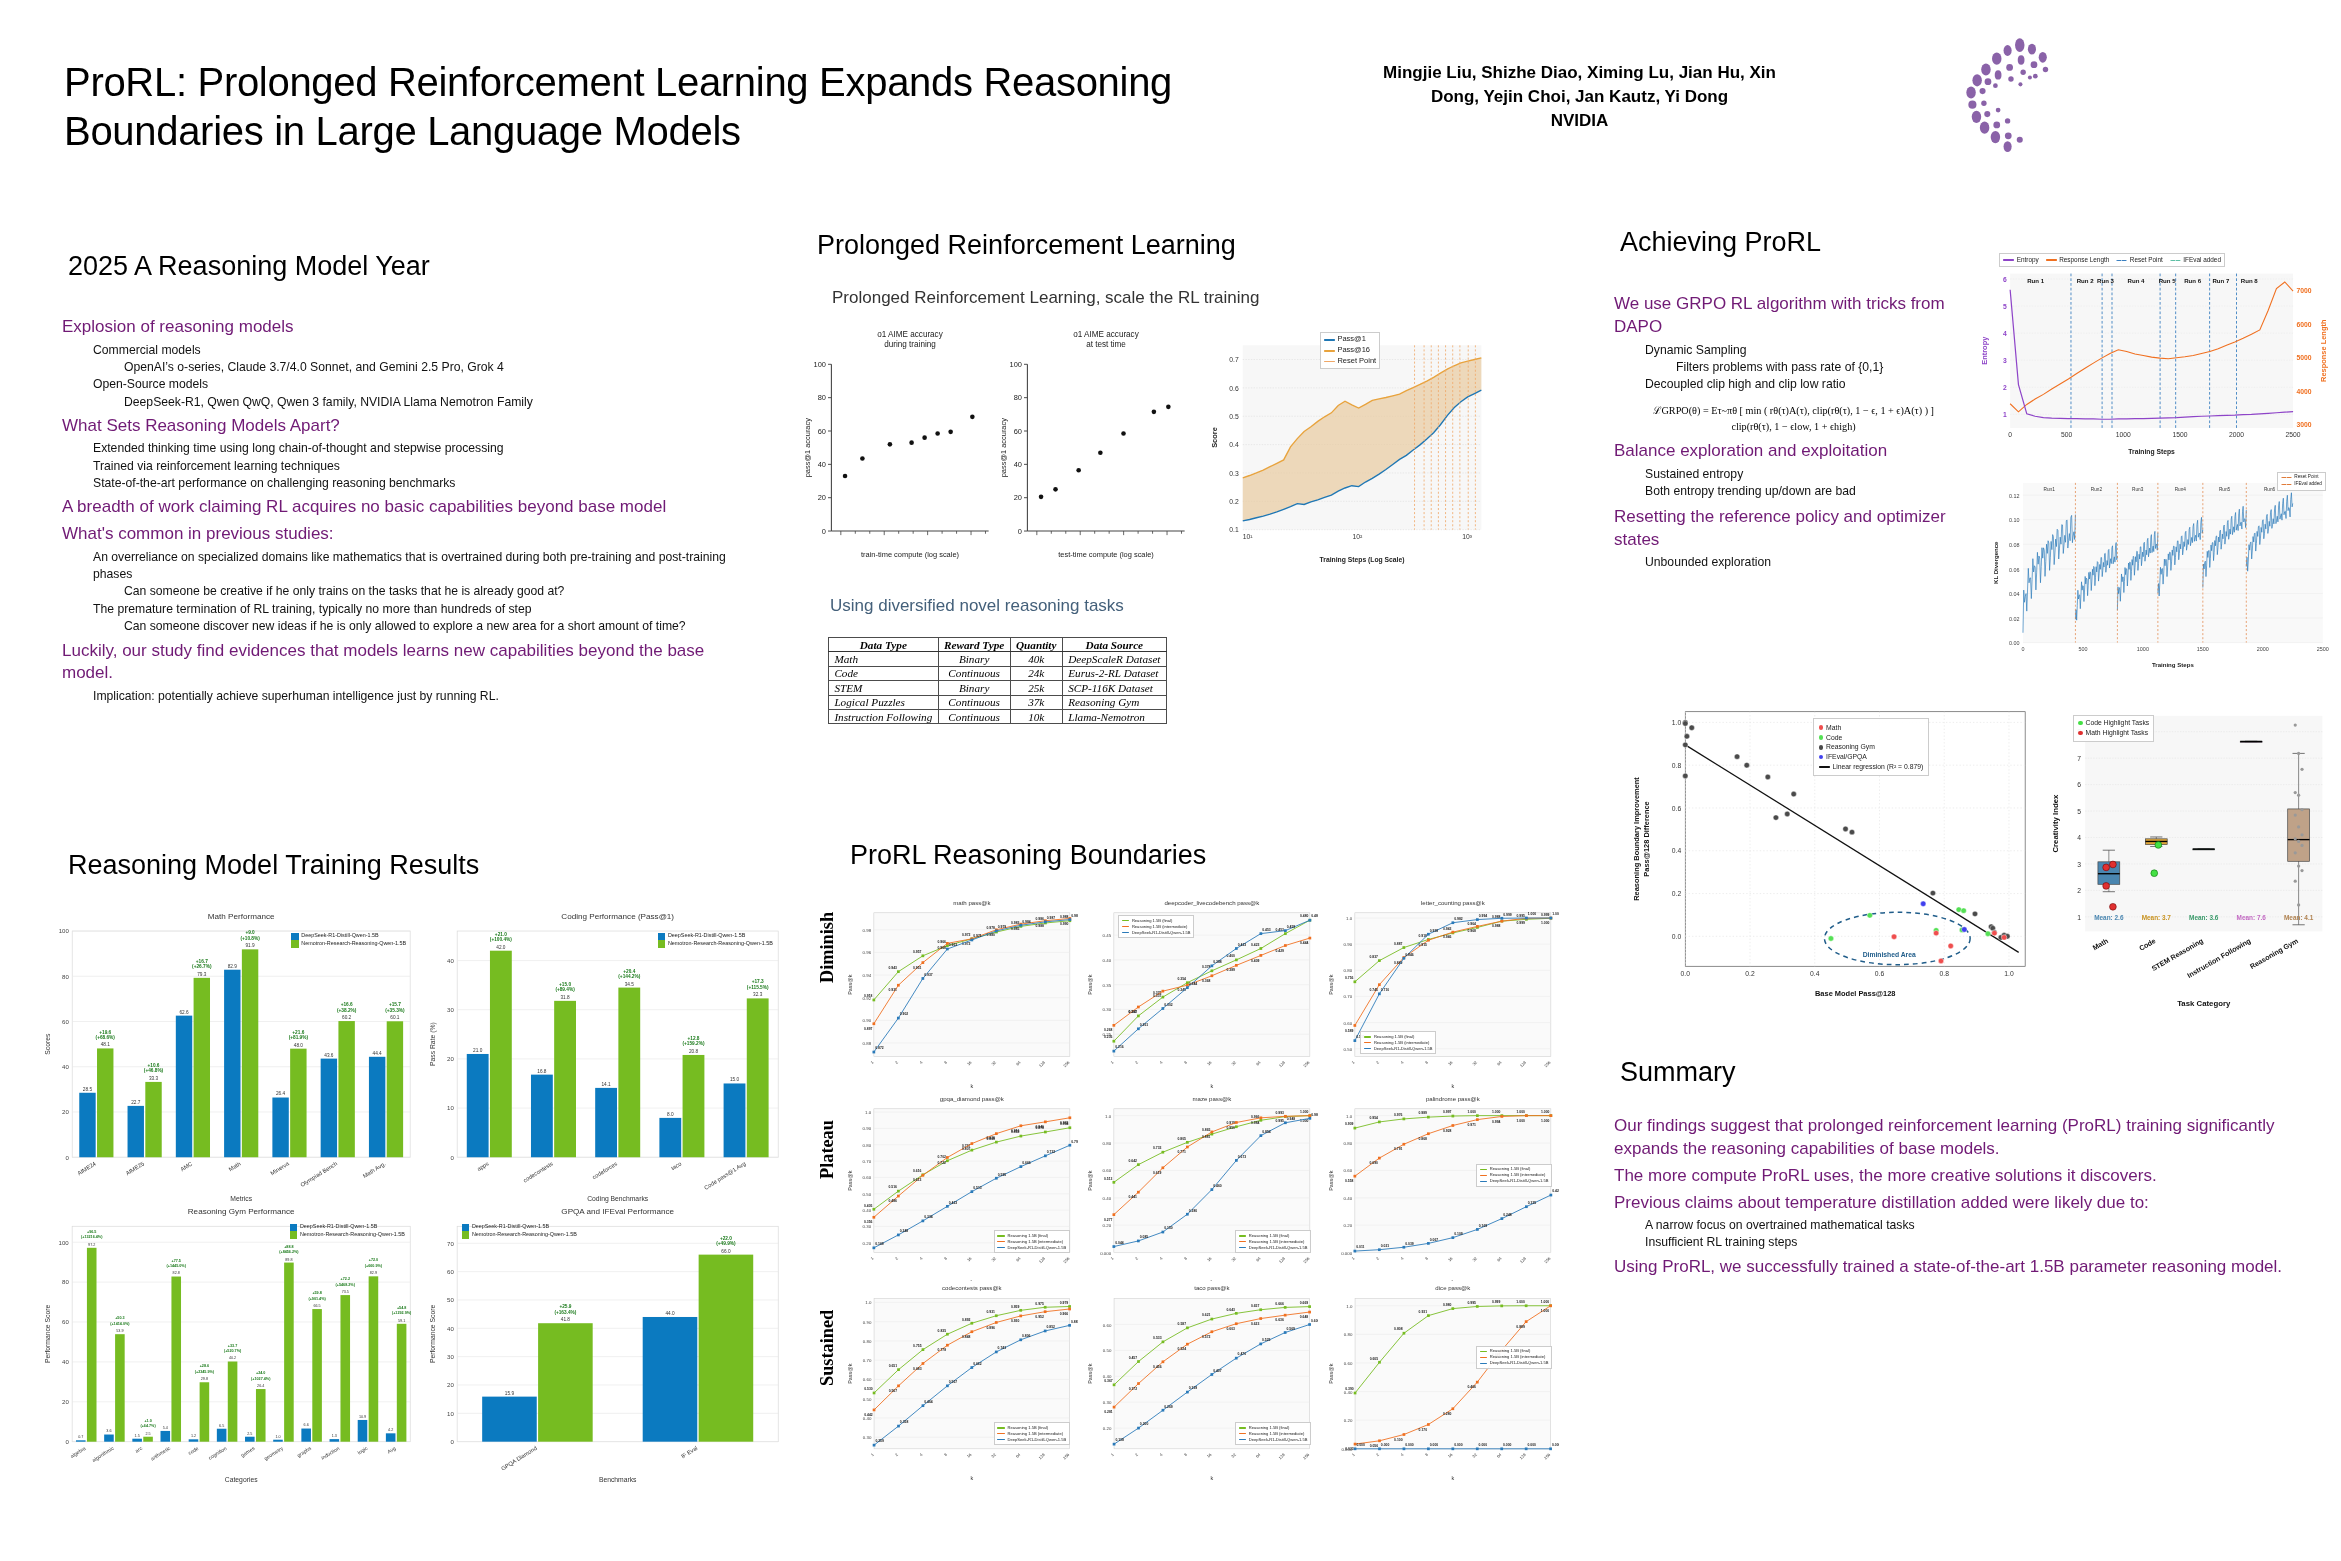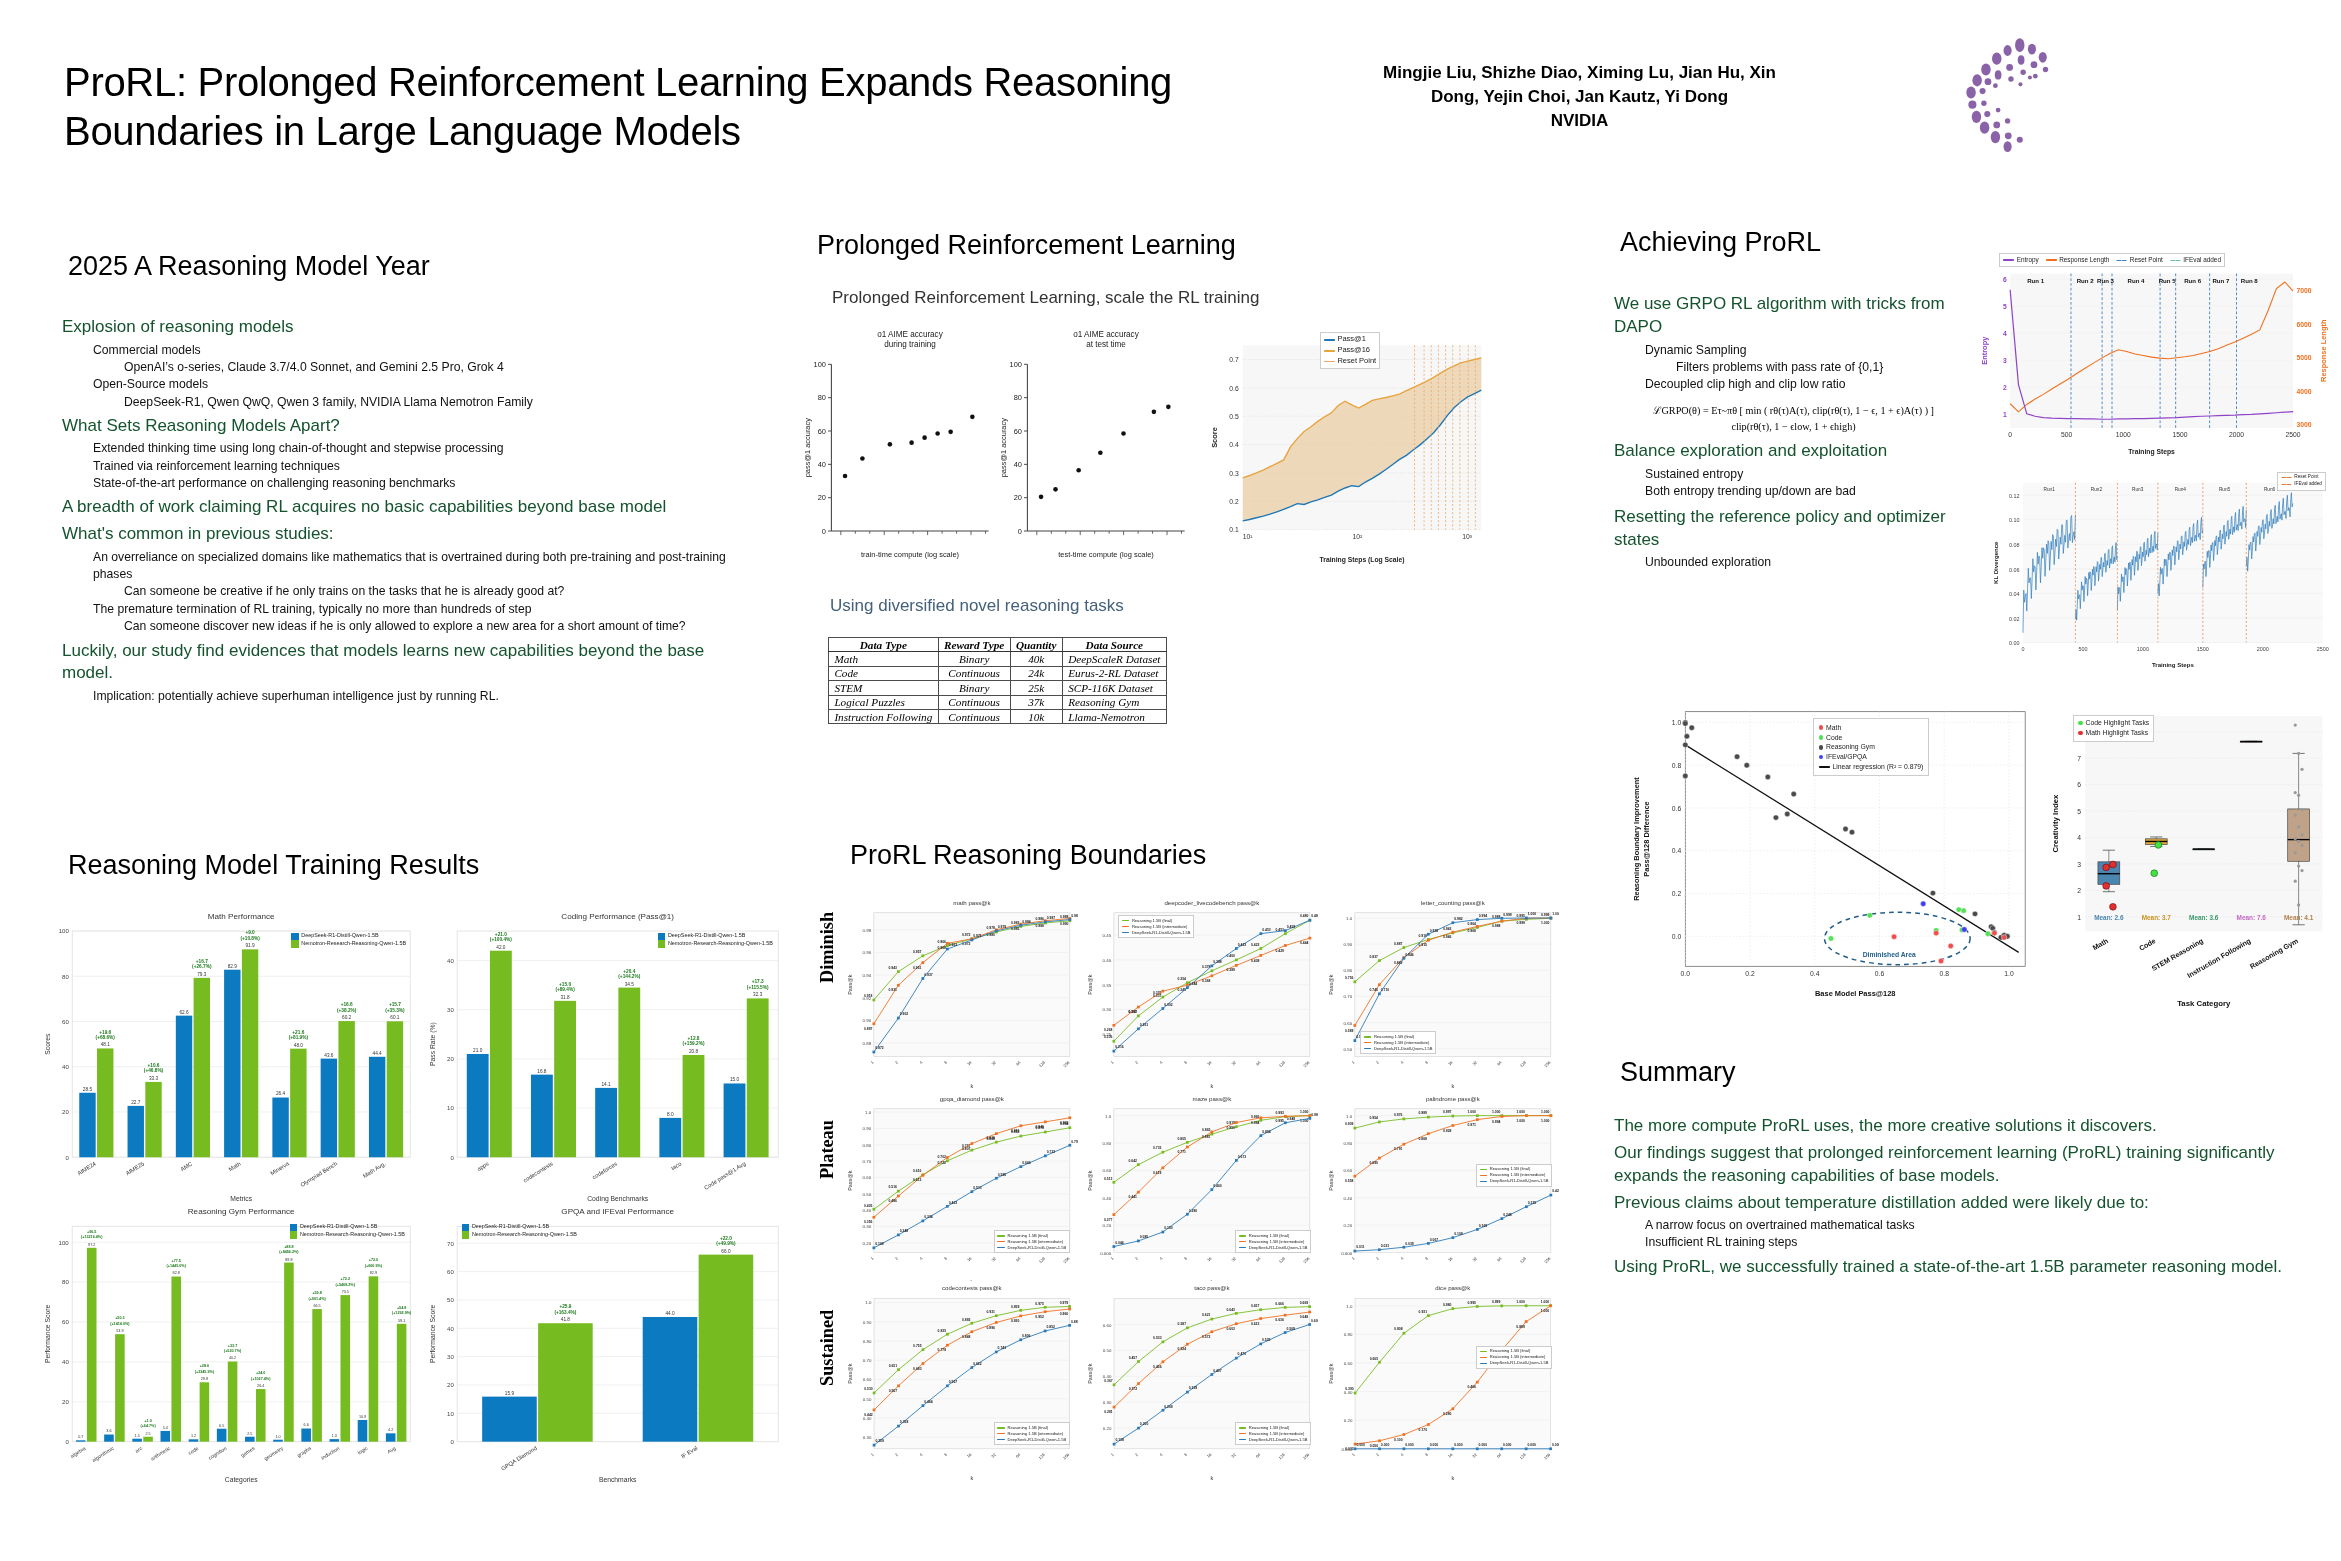--- a/index.html
+++ b/index.html
@@ -11,21 +11,21 @@
       font-family:"Liberation Sans Narrow","Liberation Sans",sans-serif;
       letter-spacing:-0.3px;color:#000;}
   #author-block{left:1315px;top:61px;width:529px;text-align:center;font-size:17px;
       font-weight:bold;line-height:1.42;}
   #neurips-logo{left:1945px;top:37px;width:352px;height:115px;}
   .nl-text{position:absolute;left:125px;top:30px;font-size:21px;line-height:1.16;
       color:#575757;font-weight:normal;letter-spacing:0.3px;
       font-family:"Liberation Sans Narrow","Liberation Sans",sans-serif;}
   
   .sect-h{font-size:27px;color:#000;font-family:"Liberation Sans Narrow","Liberation Sans",sans-serif;}
-  .sub-h{color:#14532d;font-size:17px;line-height:1.34;}
+  .sub-h{color:#701a75;font-size:17px;line-height:1.34;}
   .bullet{font-size:12.2px;line-height:1.42;color:#111;}
   .b1{margin-left:31px;}
   .b2{margin-left:62px;}
   
   .panel{position:absolute;background:#fff;}
   svg{display:block;}
   
   #task-table{position:absolute;left:828px;top:637px;border-collapse:collapse;
      font-family:"Liberation Serif",serif;font-size:11.2px;}
   #task-table th,#task-table td{border:0.7px solid #4c4c4c;padding:0.7px 5.4px;font-style:italic;}
@@ -614,22 +614,22 @@
       </div>
       <div class="lgrow">
         <span class="lgdot" style="background:#e03030"></span>
         <span>Math Highlight Tasks</span>
       </div>
     </div>
   </div>
 
 <div class="abs sect-h" style="left:1620px;top:1057px;">Summary</div>
 <div class="abs" id="summary-body" style="left:1614px;top:1111px;width:705px;">
+    <div class="sub-h" style="margin: 4.1px 0px 2.7px;">Our findings suggest that prolonged reinforcement learning (ProRL) training significantly expands the reasoning capabilities of base models.</div>
     <div class="sub-h" style="margin: 4.1px 0px 2.7px;">The more compute ProRL uses, the more creative solutions it discovers.</div>
-    <div class="sub-h" style="margin: 4.1px 0px 2.7px;">Our findings suggest that prolonged reinforcement learning (ProRL) training significantly expands the reasoning capabilities of base models.</div>
     <div class="sub-h" style="margin: 4.1px 0px 2.7px;">Previous claims about temperature distillation added were likely due to:</div>
     <div class="bullet b1">A narrow focus on overtrained mathematical tasks</div>
     <div class="bullet b1">Insufficient RL training steps</div>
     <div class="sub-h" style="margin: 4.1px 0px 2.7px;">Using ProRL, we successfully trained a state-of-the-art 1.5B parameter reasoning model.</div>
   </div>
 
 <div class="abs sect-h" style="left:68px;top:850px;">Reasoning Model Training Results</div>
 
 <div class="panel" id="p-math" style="left:41px;top:908px;width:376px;height:298px;">
     <svg width="376" height="298" viewBox="0 0 555 440">

